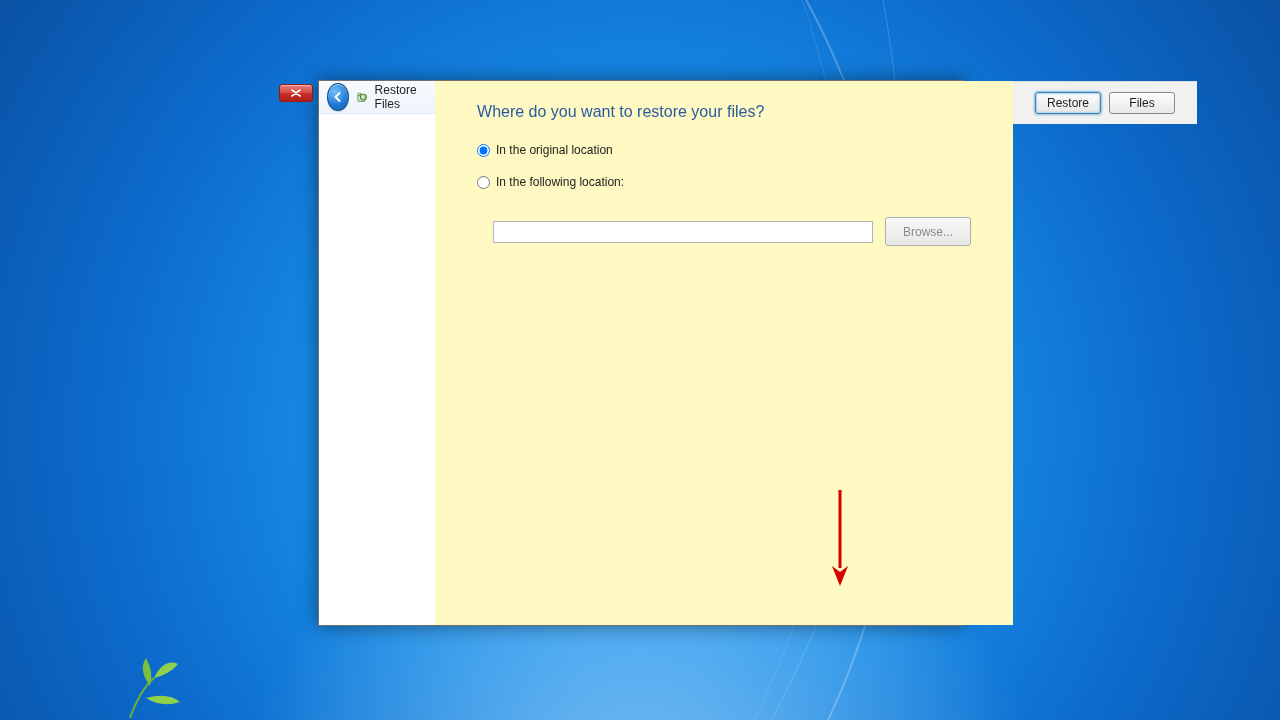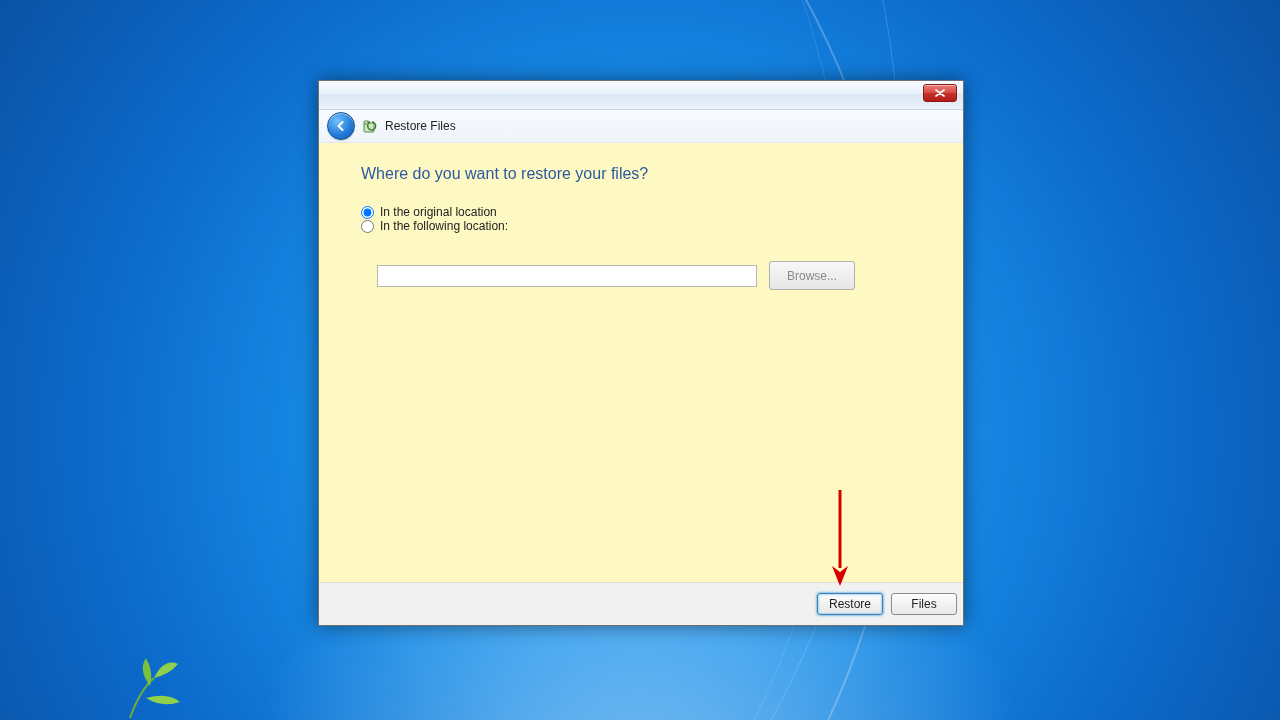--- a/index.html
+++ b/index.html
@@ -44,21 +44,21 @@
   .window {
     position: absolute;
     left: 318px;
     top: 80px;
     width: 644px;
     height: 544px;
     background: #fff;
     border: 1px solid #707070;
     box-shadow: 0 0 18px rgba(0,0,0,0.45);
     display: flex;
-    flex-direction: column;
+    flex-direction: row;
   }
 
   .titlebar {
     position: relative;
     height: 28px;
     background: linear-gradient(to bottom, #f7fbff 0%, #e9f1fb 45%, #dbe7f5 46%, #eaf2fb 100%);
     border-bottom: 1px solid #c9d6e8;
   }
 
   .close-btn {
@@ -118,20 +118,21 @@
     color: #2b5aa0;
     font-size: 16px;
     margin: 0 0 22px 0;
     font-weight: 400;
   }
 
   .radio-row {
     display: flex;
     align-items: center;
     gap: 6px;
+    margin-bottom: 18px;
     color: #222;
   }
   .radio-row.second { margin-bottom: 28px; }
   .radio-row input[type=radio] {
     margin: 0;
     width: 13px;
     height: 13px;
   }
 
   .location-row {
@@ -162,21 +163,21 @@
     cursor: default;
   }
 
   .footer {
     height: 42px;
     background: #f1f1f1;
     border-top: 1px solid #dcdcdc;
     display: flex;
     align-items: center;
     justify-content: flex-end;
-    padding: 0 6px;
+    padding: 0 22px;
     gap: 8px;
   }
   .btn {
     min-width: 66px;
     height: 22px;
     border: 1px solid #8a8a8a;
     background: linear-gradient(to bottom, #fdfdfd, #e8e8e8);
     font-family: inherit;
     font-size: 12px;
     color: #222;

